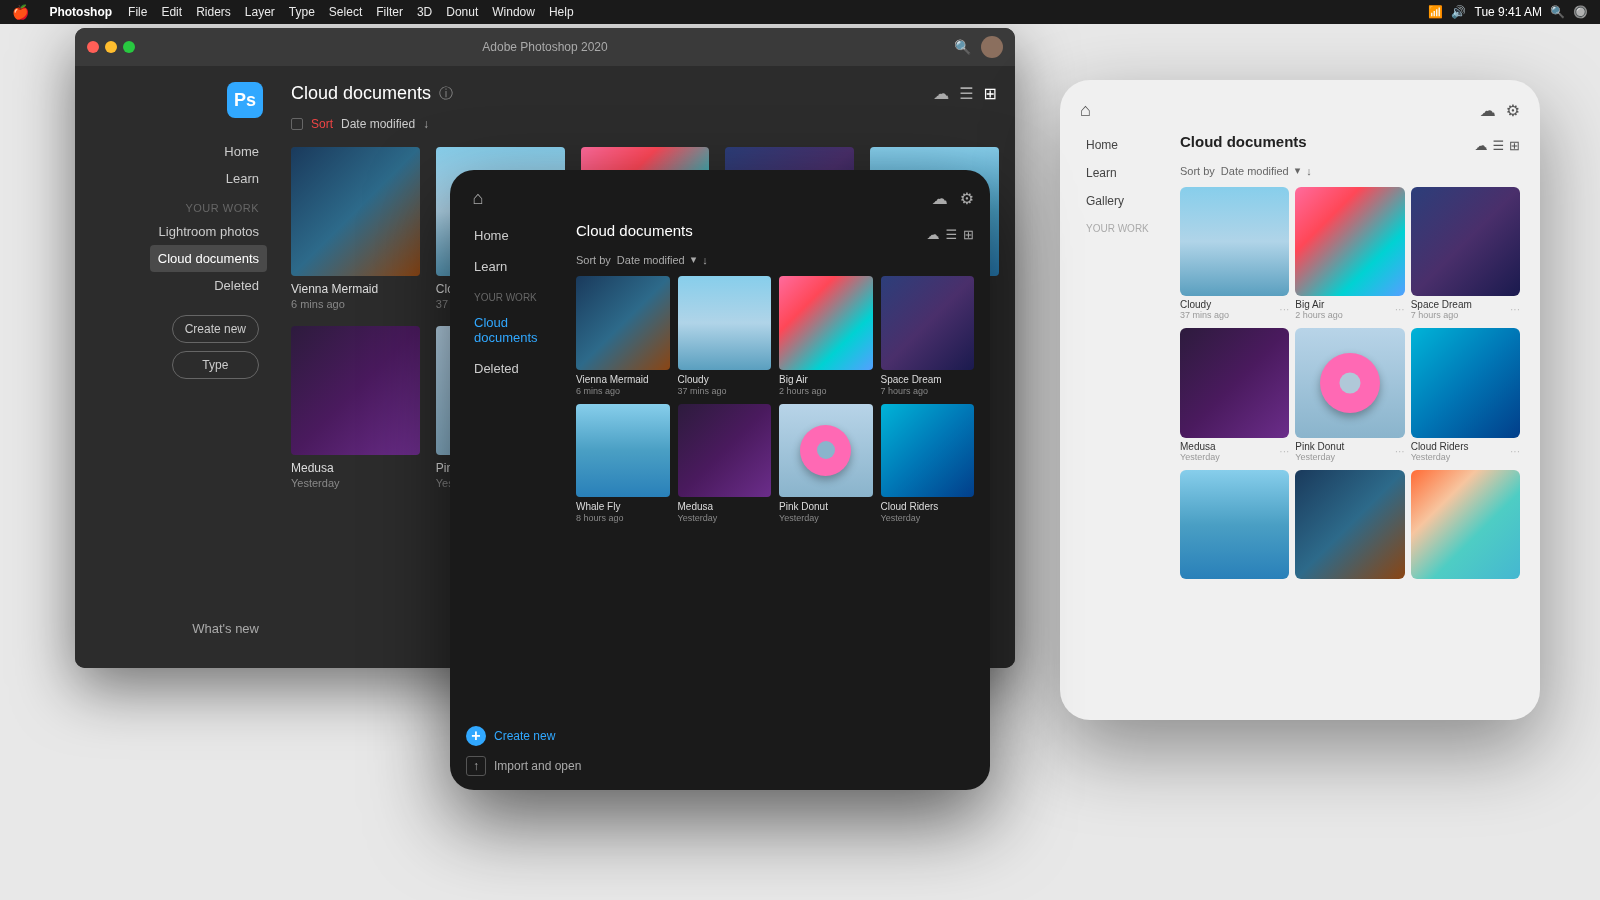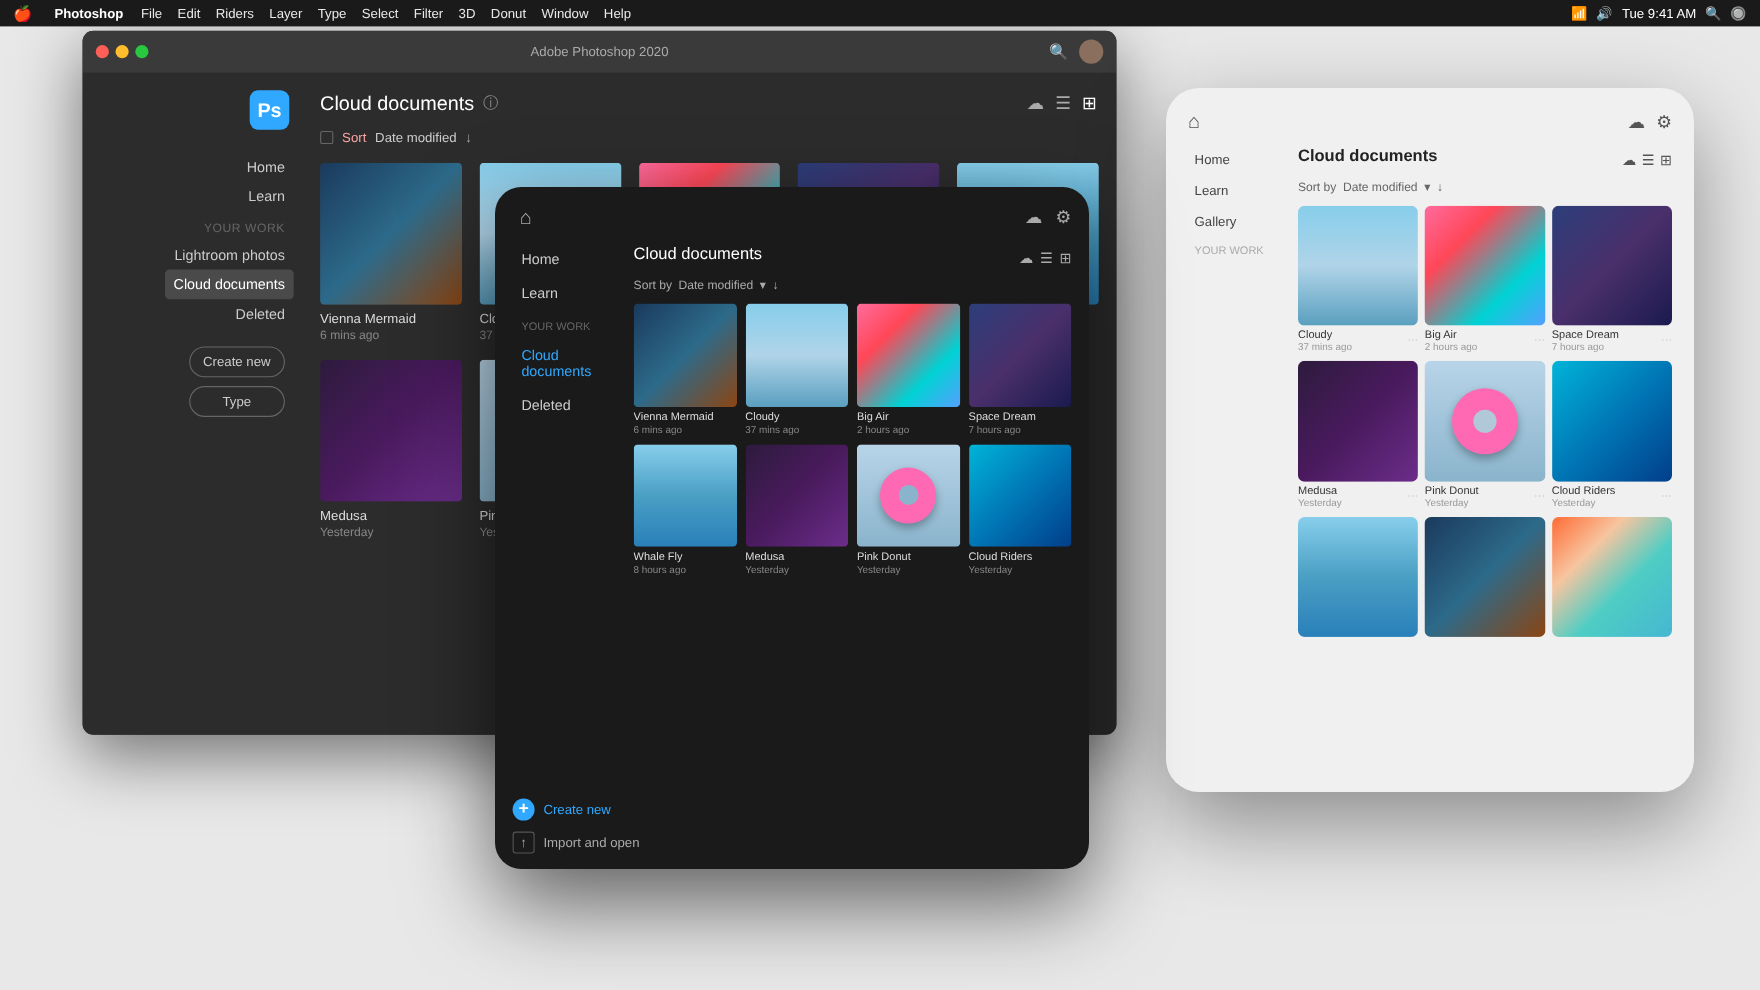--- a/index.html
+++ b/index.html
@@ -236,21 +236,21 @@
       gap: 8px;
       margin-bottom: 16px;
     }
     .sort-checkbox {
       width: 12px;
       height: 12px;
       border: 1px solid #666;
       border-radius: 2px;
     }
     .sort-label {
-      color: #fca5a5;
+      color: #ef4444;
       font-size: 12px;
     }
     .sort-select {
       color: #ccc;
       font-size: 12px;
       background: transparent;
       border: none;
       cursor: pointer;
     }
     .sort-arrow {
@@ -561,20 +561,23 @@
       <div class="sidebar-nav-item">Home</div>
       <div class="sidebar-nav-item">Learn</div>
       <div class="sidebar-section-label">YOUR WORK</div>
       <div class="sidebar-nav-item">Lightroom photos</div>
       <div class="sidebar-nav-item active">Cloud documents</div>
       <div class="sidebar-nav-item">Deleted</div>
       <div class="sidebar-buttons">
         <button class="btn-create">Create new</button>
         <button class="btn-open">Type</button>
       </div>
+      <div class="sidebar-bottom">
+        <div class="sidebar-whats-new">What's new</div>
+      </div>
     </div>
 
     <div class="ps-main">
       <div class="ps-main-header">
         <div class="ps-main-title">
           <span>Cloud documents</span>
           <span class="ps-main-title-info">ⓘ</span>
         </div>
         <div class="view-controls">
           <span class="view-btn">☁</span>

